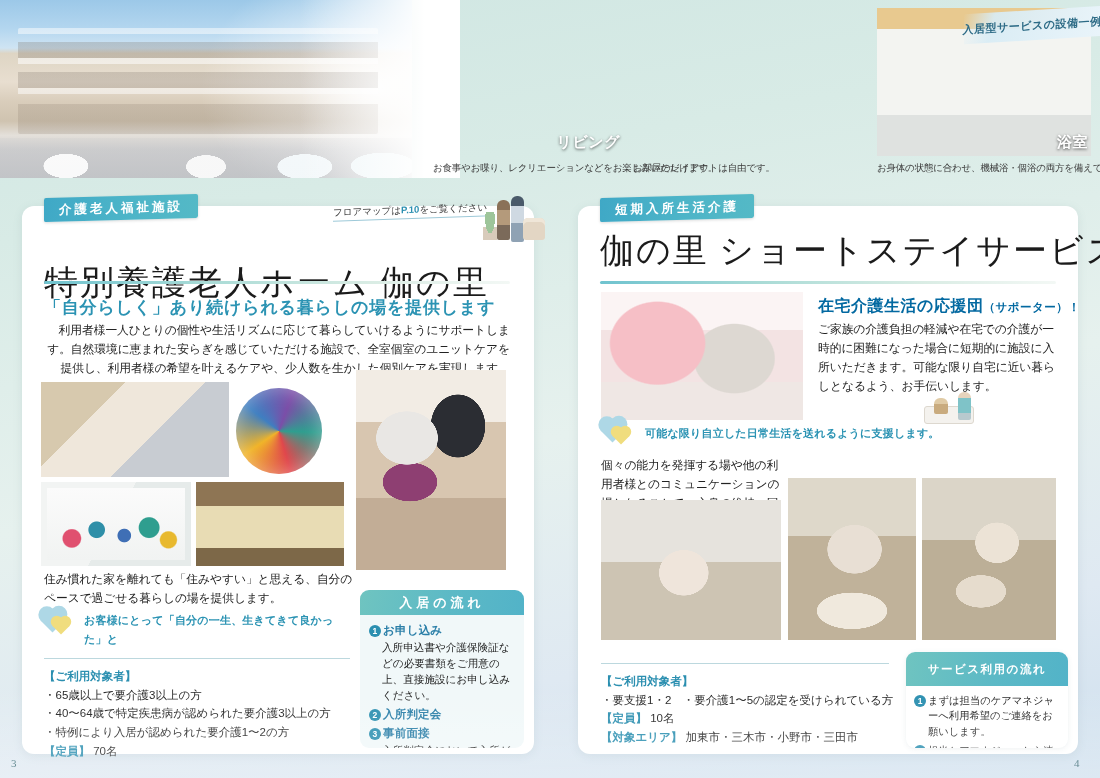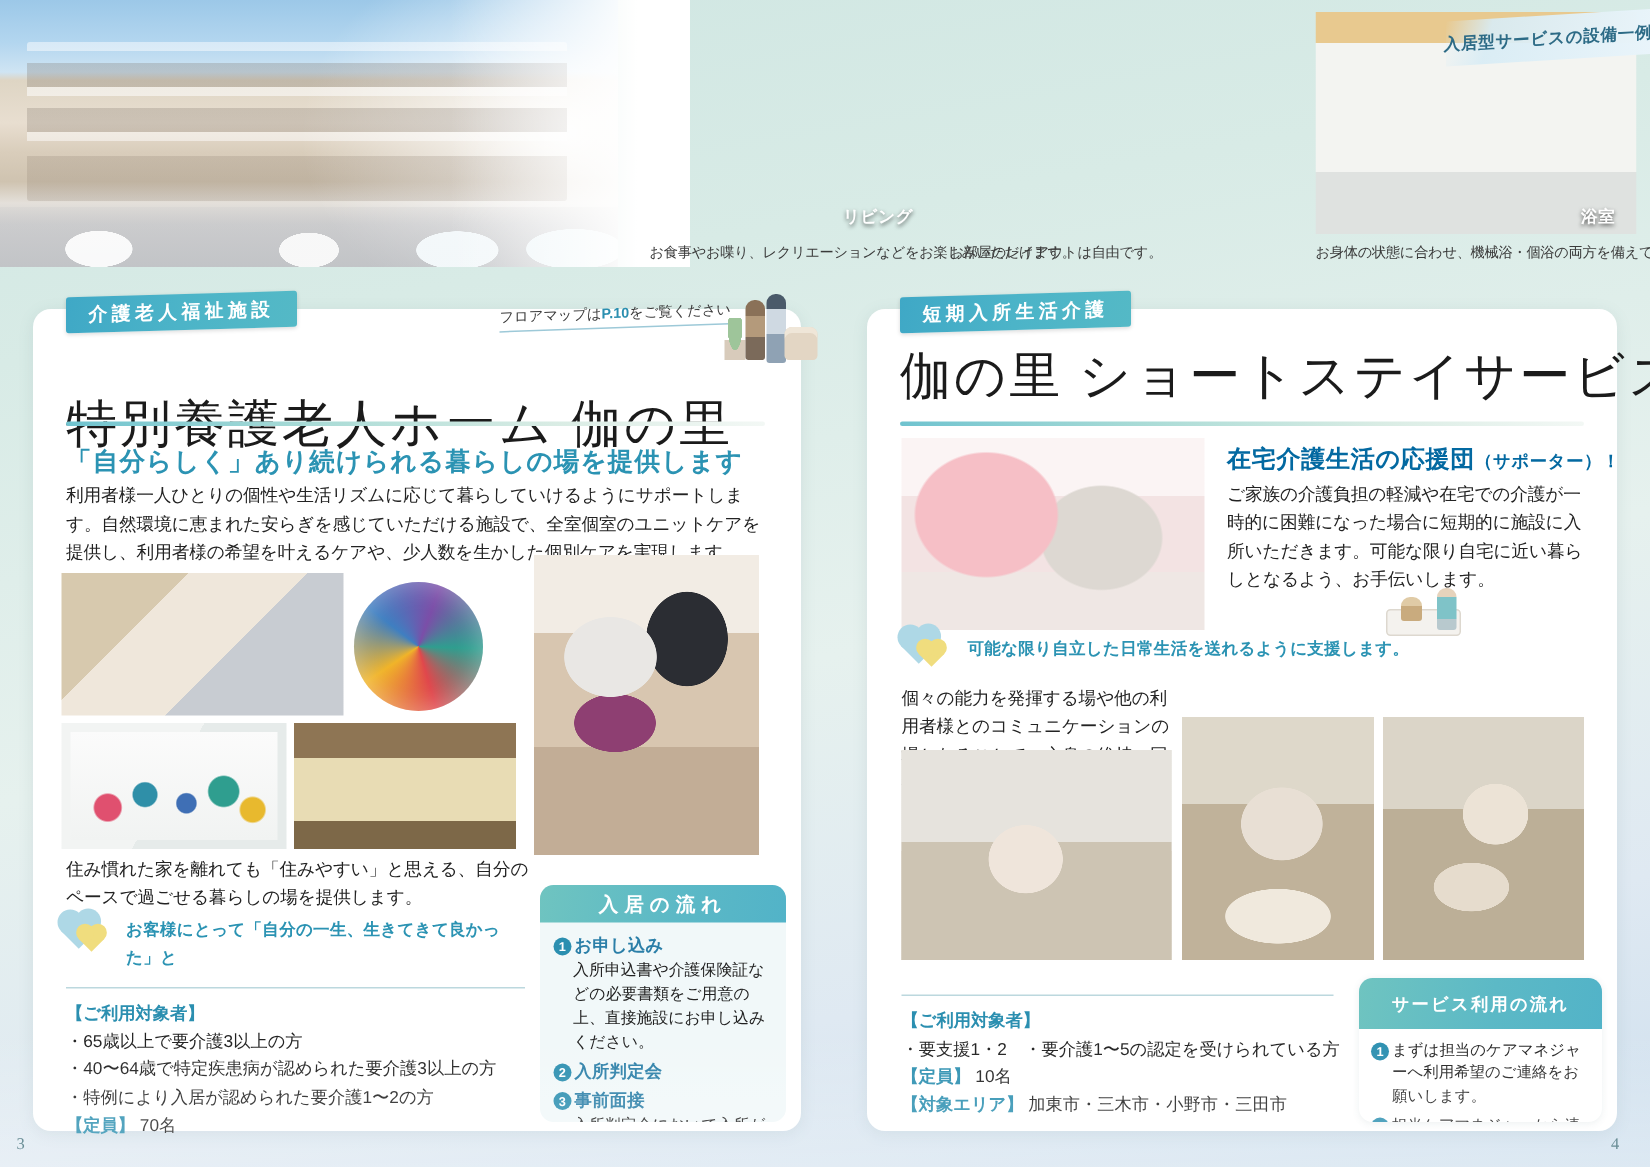--- a/index.html
+++ b/index.html
@@ -47,21 +47,21 @@
       radial-gradient(ellipse 13% 55% at 93% 70%, rgba(240,248,250,.95) 0 60%, rgba(255,255,255,0) 61%),
       linear-gradient(to bottom, rgba(200,200,202,.2), rgba(190,192,196,.5));
   }
   .hero-fade {
     position:absolute; left:300px; top:0; width:160px; height:178px;
     background: linear-gradient(to right, rgba(255,255,255,0), #ffffff 78%);
   }
 
   .photo-card { position:absolute; overflow:hidden; }
   .photo-card .cap {
-    position:absolute; right:14px; bottom:4px; color:#fff; font-size:11px;
+    position:absolute; right:3px; bottom:4px; color:#fff; font-size:15px;
     font-weight:bold; letter-spacing:.5px; text-shadow: 0 1px 3px rgba(0,0,0,.65);
   }
   .photo-note {
     position:absolute; font-size:9.5px; color:#3a3a3a; letter-spacing:-.2px;
     white-space:nowrap;
   }
 
   .p-living { left:413px; top:8px; width:210px; height:148px;
     background:
       radial-gradient(ellipse 60% 40% at 30% 18%, rgba(255,255,255,.85), rgba(255,255,255,0) 70%),
@@ -367,21 +367,21 @@
 </div>
 
 <div class="illus-people">
   <div class="plant"></div>
   <div class="fig1"></div>
   <div class="fig2"></div>
   <div class="sofa"></div>
 </div>
 
 <div class="lead" style="left:44px; top:296px;">「自分らしく」あり続けられる暮らしの場を提供します</div>
-<div class="body-txt" style="left:44px; top:321px; width:466px;">利用者様一人ひとりの個性や生活リズムに応じて暮らしていけるようにサポートします。自然環境に恵まれた安らぎを感じていただける施設で、全室個室のユニットケアを提供し、利用者様の希望を叶えるケアや、少人数を生かした個別ケアを実現します。</div>
+<div class="body-txt" style="left:44px; top:321px; width:466px;text-align:right;">利用者様一人ひとりの個性や生活リズムに応じて暮らしていけるようにサポートします。自然環境に恵まれた安らぎを感じていただける施設で、全室個室のユニットケアを提供し、利用者様の希望を叶えるケアや、少人数を生かした個別ケアを実現します。</div>
 
 <div class="collage c-ex"></div>
 <div class="collage c-origami"></div>
 <div class="collage c-art">
     <div class="c-art-i"></div>
   </div>
 <div class="collage c-table"></div>
 <div class="collage c-big">
     <div class="c-big-i"></div>
   </div>

